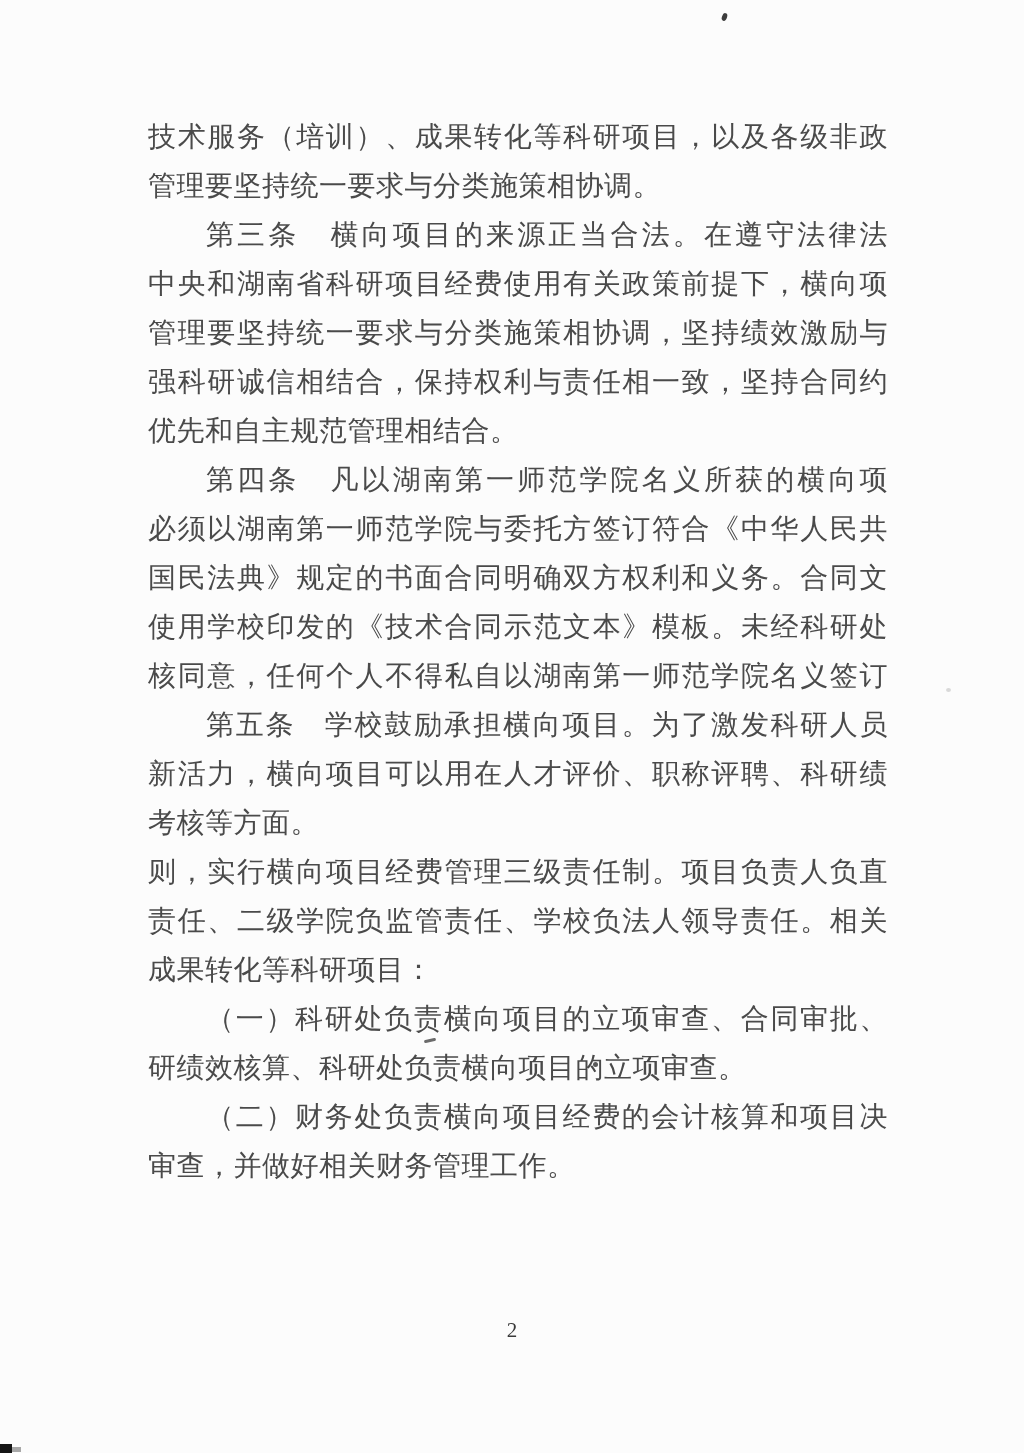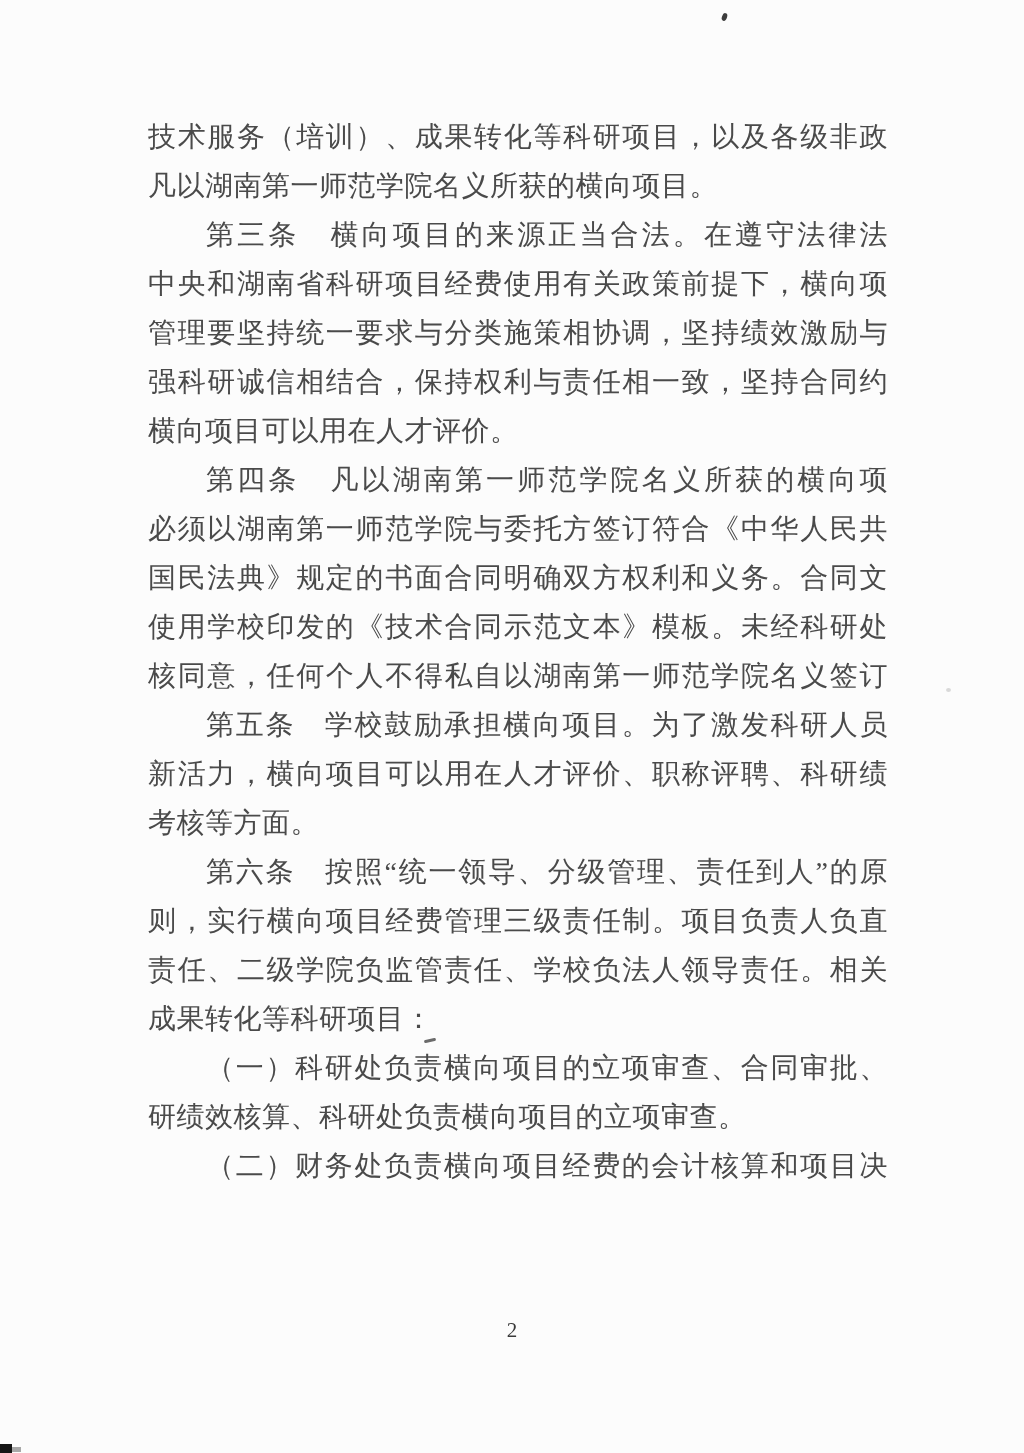--- a/index.html
+++ b/index.html
@@ -81,59 +81,59 @@
     background: #d9d9d9;
   }
 </style>
 </head>
 <body>
 
 <div class="doc">
 
   <div class="paragraph">
     <div class="line">技术服务（培训）、成果转化等科研项目，以及各级非政府</div>
-    <div class="line last">凡以湖南第一师范学院名义所获的横向项目。</div>
+    <div class="line last">管理要坚持统一要求与分类施策相协调。</div>
   </div>
 
   <div class="paragraph">
     <div class="line indent">第三条　横向项目的来源正当合法。在遵守法律法规、</div>
     <div class="line">中央和湖南省科研项目经费使用有关政策前提下，横向项目</div>
     <div class="line">管理要坚持统一要求与分类施策相协调，坚持绩效激励与加</div>
     <div class="line">强科研诚信相结合，保持权利与责任相一致，坚持合同约定</div>
-    <div class="line last">横向项目可以用在人才评价。</div>
+    <div class="line last">优先和自主规范管理相结合。</div>
   </div>
 
   <div class="paragraph">
     <div class="line indent">第四条　凡以湖南第一师范学院名义所获的横向项目，</div>
     <div class="line">必须以湖南第一师范学院与委托方签订符合《中华人民共和</div>
     <div class="line">国民法典》规定的书面合同明确双方权利和义务。合同文本</div>
     <div class="line">使用学校印发的《技术合同示范文本》模板。未经科研处审</div>
     <div class="line">核同意，任何个人不得私自以湖南第一师范学院名义签订横</div>
   </div>
 
   <div class="paragraph">
     <div class="line indent">第五条　学校鼓励承担横向项目。为了激发科研人员创</div>
     <div class="line">新活力，横向项目可以用在人才评价、职称评聘、科研绩效</div>
     <div class="line last">考核等方面。</div>
   </div>
 
   <div class="paragraph">
-    <div class="line indent">第六条　按照“统一领导、分级管理、责任到人”的原</div>
     <div class="line">则，实行横向项目经费管理三级责任制。项目负责人负直接</div>
     <div class="line">责任、二级学院负监管责任、学校负法人领导责任。相关职</div>
     <div class="line last">成果转化等科研项目：</div>
   </div>
 
   <div class="paragraph">
     <div class="line indent">（一）科研处负责横向项目的立项审查、合同审批、科</div>
     <div class="line last">研绩效核算、科研处负责横向项目的立项审查。</div>
   </div>
 
   <div class="paragraph">
     <div class="line indent">（二）财务处负责横向项目经费的会计核算和项目决算</div>
+    <div class="line last">审查，并做好相关财务管理工作。</div>
   </div>
 
 </div>
 
 <div class="page-number">2</div>
 
 <div class="speck comma-top"></div>
 <div class="speck dash-mid"></div>
 <div class="speck dot-mid"></div>
 <div class="speck faint-right"></div>

